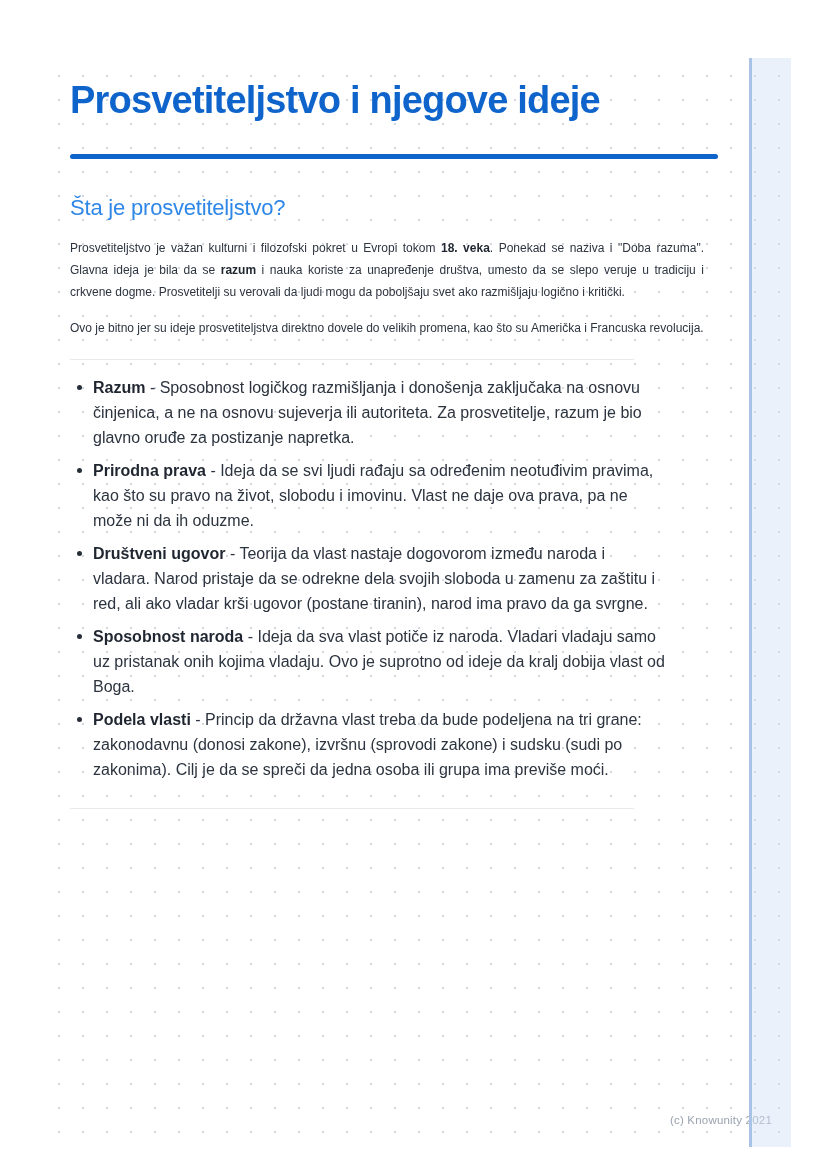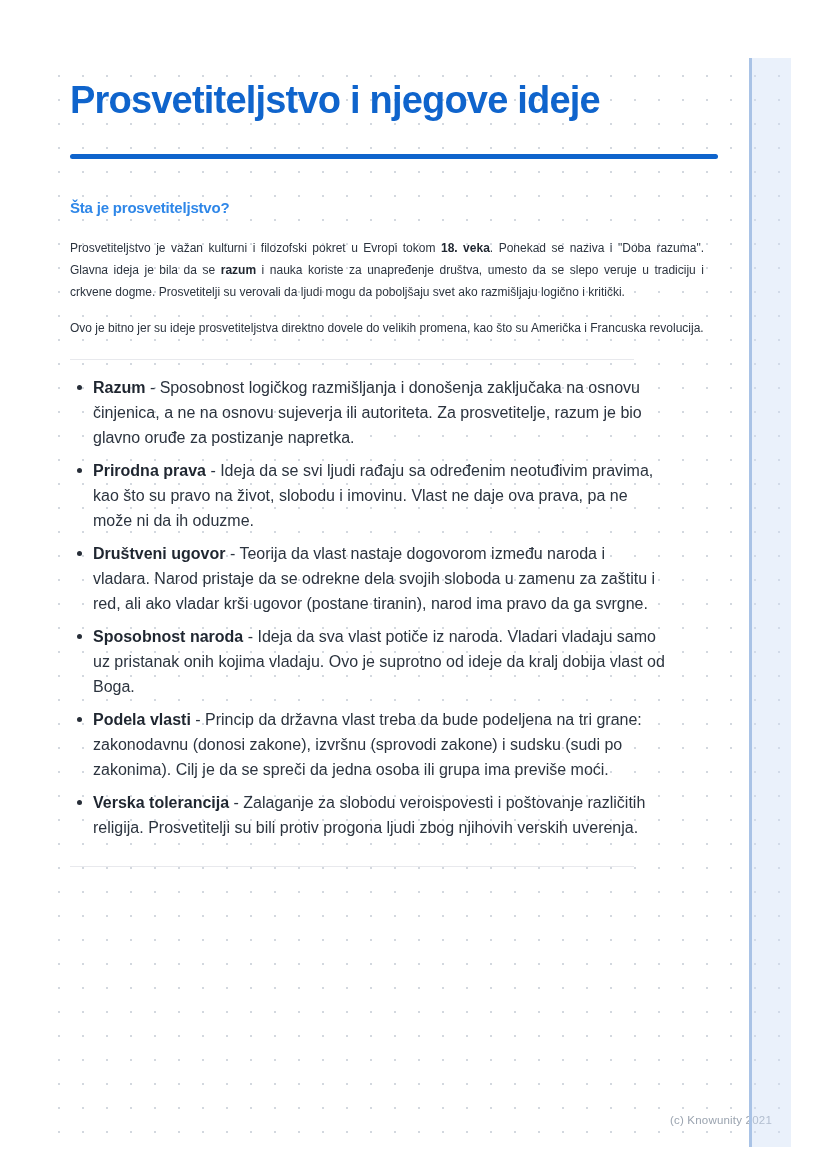--- a/index.html
+++ b/index.html
@@ -40,21 +40,21 @@
   .doc-title{
     margin:0;font-size:38px;line-height:44px;font-weight:800;
     letter-spacing:-0.8px;color:var(--title-blue);white-space:nowrap;
   }
   .title-rule{
     margin-top:32px;width:648px;height:5px;border-radius:3px;
     background:var(--title-blue);
   }
 
   .section-heading{
-    margin:36px 0 0 0;font-size:15px;line-height:26px;font-weight:700;
+    margin:36px 0 0 0;font-size:22px;line-height:26px;font-weight:400;
     color:var(--heading-blue);letter-spacing:-0.2px;
   }
 
   .para{
     margin:16px 0 0 0;font-size:12px;line-height:22px;
     text-align:justify;color:var(--body-text);
   }
   .para b{color:var(--term-text);font-weight:700;}
   .para.second{margin-top:14px;}
 
@@ -101,20 +101,19 @@
 
     <div class="divider"></div>
 
 
     <ul class="term-list">
       <li><b class="term">Razum</b><span> - Sposobnost logičkog razmišljanja i donošenja zaključaka na osnovu činjenica, a ne na osnovu sujeverja ili autoriteta. Za prosvetitelje, razum je bio glavno oruđe za postizanje napretka.</span></li>
       <li><b class="term">Prirodna prava</b><span> - Ideja da se svi ljudi rađaju sa određenim neotuđivim pravima, kao što su pravo na život, slobodu i imovinu. Vlast ne daje ova prava, pa ne može ni da ih oduzme.</span></li>
       <li><b class="term">Društveni ugovor</b><span> - Teorija da vlast nastaje dogovorom između naroda i vladara. Narod pristaje da se odrekne dela svojih sloboda u zamenu za zaštitu i red, ali ako vladar krši ugovor (postane tiranin), narod ima pravo da ga svrgne.</span></li>
       <li><b class="term">Sposobnost naroda</b><span> - Ideja da sva vlast potiče iz naroda. Vladari vladaju samo uz pristanak onih kojima vladaju. Ovo je suprotno od ideje da kralj dobija vlast od Boga.</span></li>
       <li><b class="term">Podela vlasti</b><span> - Princip da državna vlast treba da bude podeljena na tri grane: zakonodavnu (donosi zakone), izvršnu (sprovodi zakone) i sudsku (sudi po zakonima). Cilj je da se spreči da jedna osoba ili grupa ima previše moći.</span></li>
-      <li><b class="term">Verska tolerancija</b><span> - Zalaganje za slobodu veroispovesti i poštovanje različitih religija. Prosvetitelji su bili protiv progona ljudi zbog njihovih verskih uverenja.</span></li>
     </ul>
 
     <div class="divider bottom"></div>
   </div>
 
   <div class="footer">(c) Knowunity 2021</div>
 </div>
 
 </body></html>

